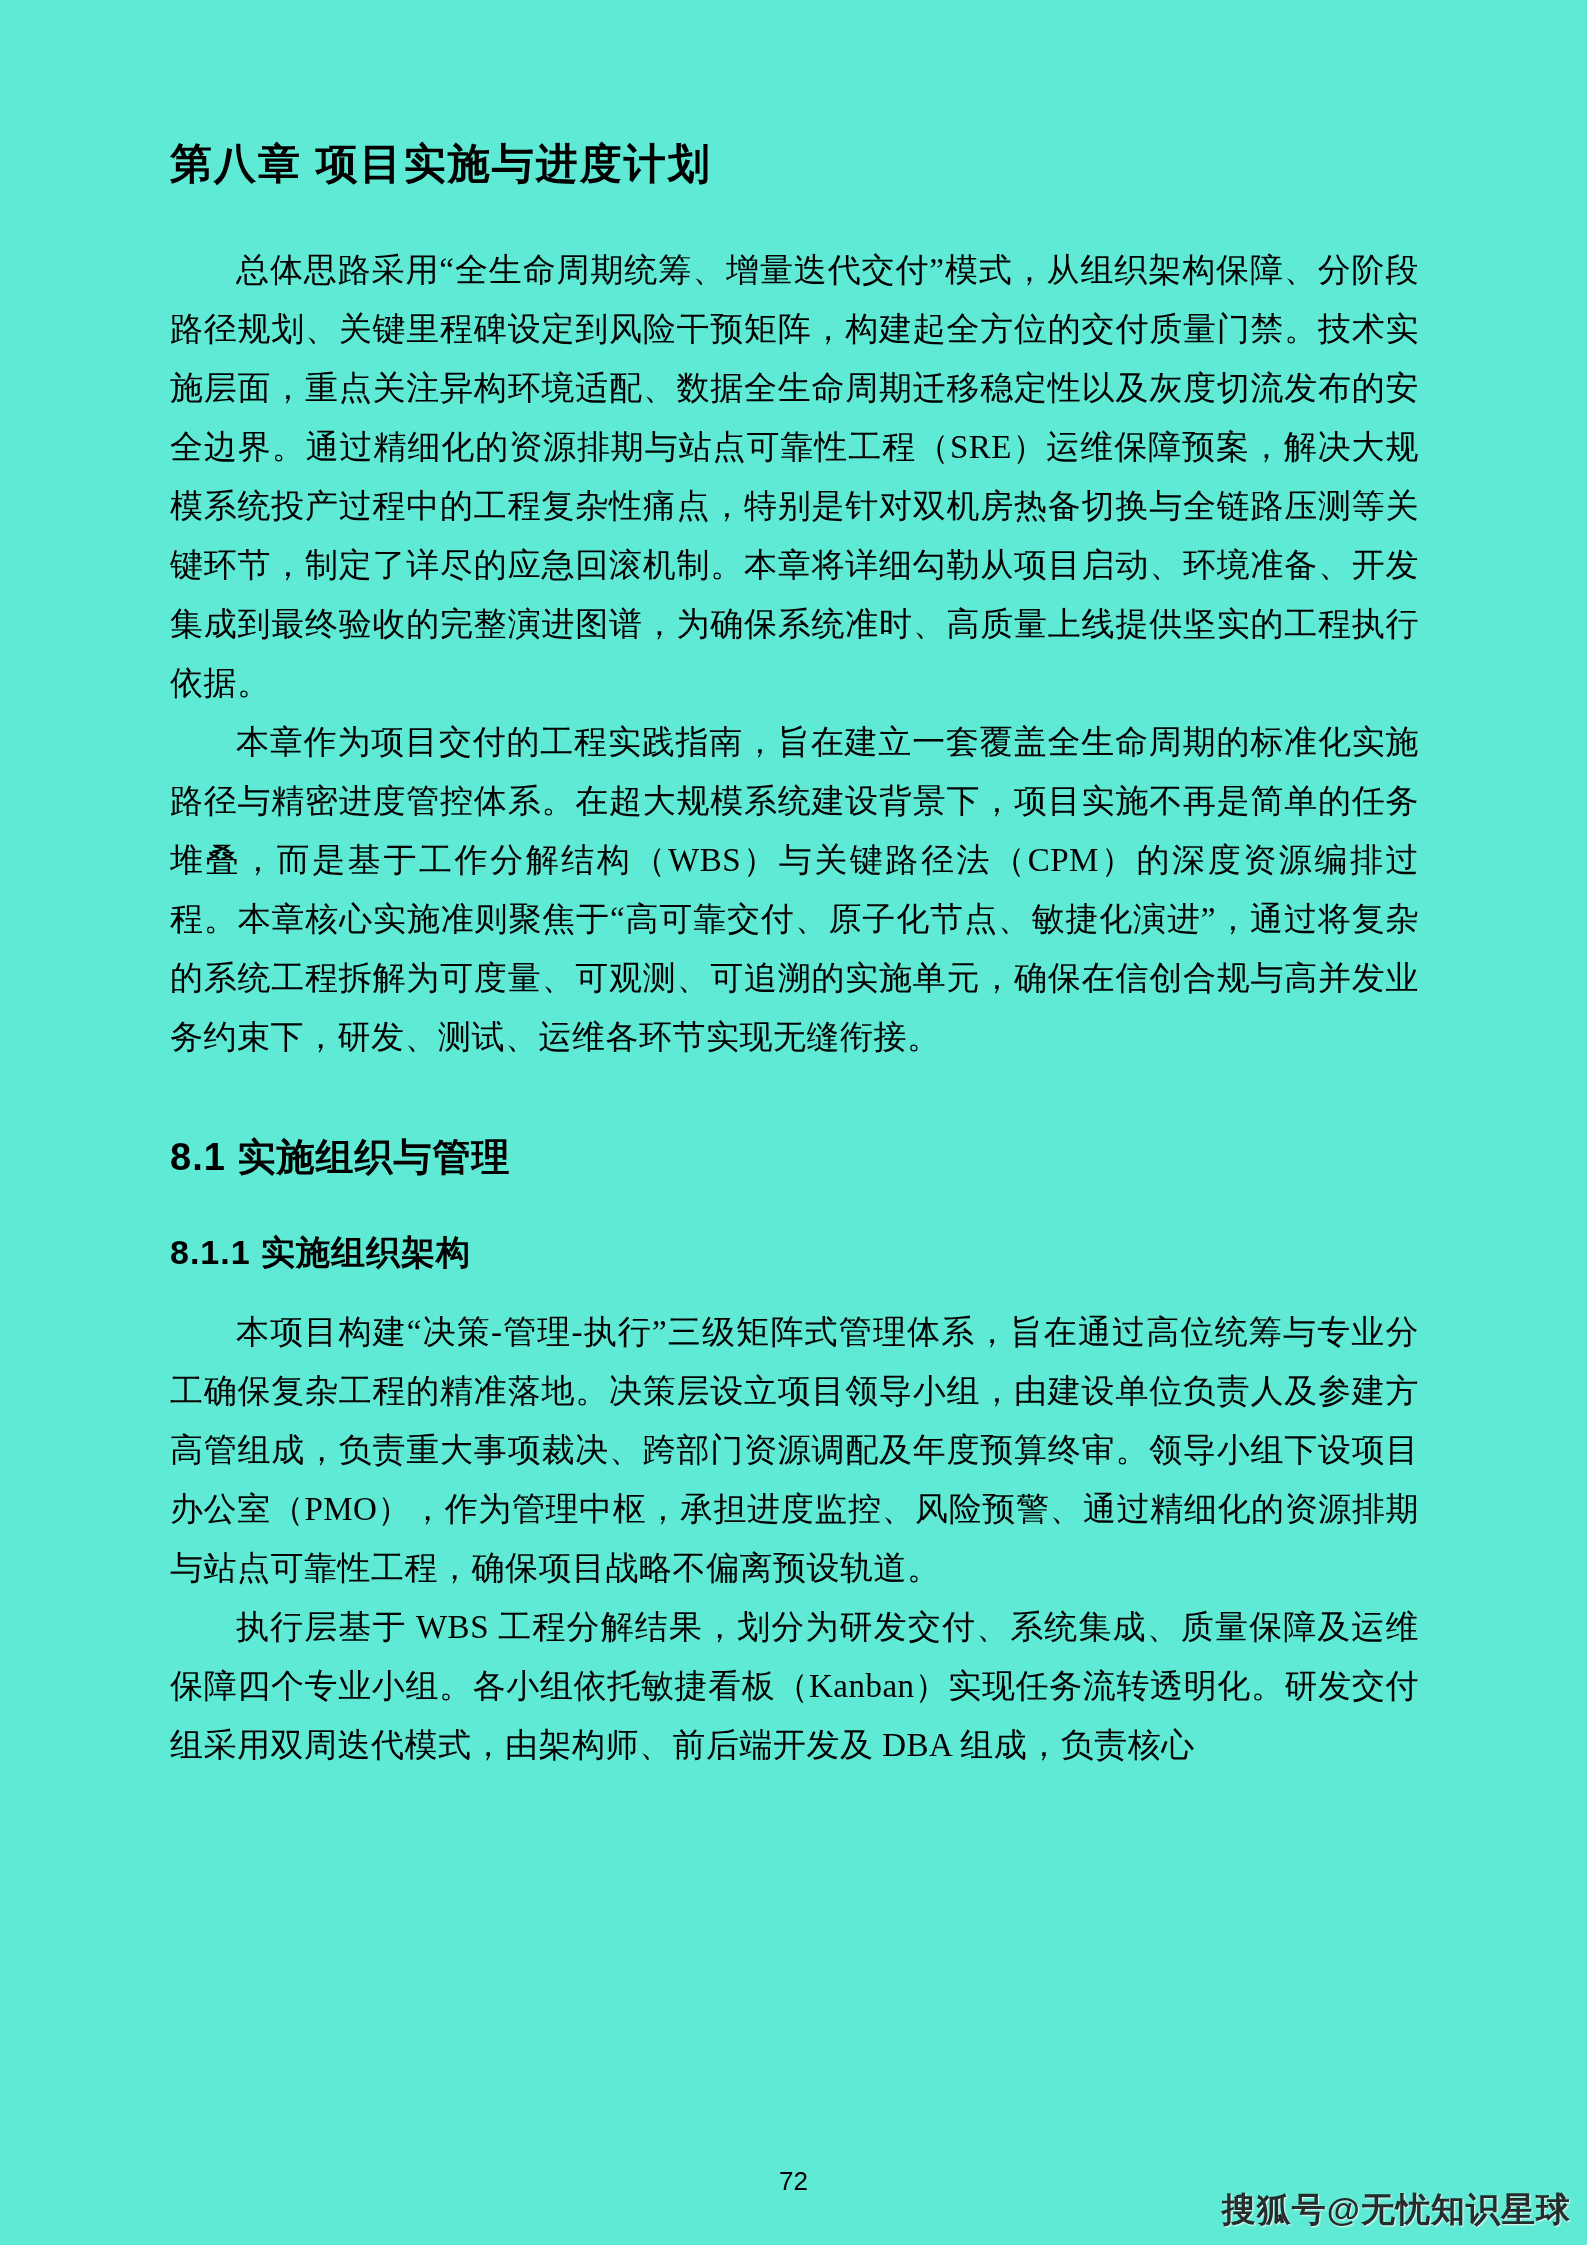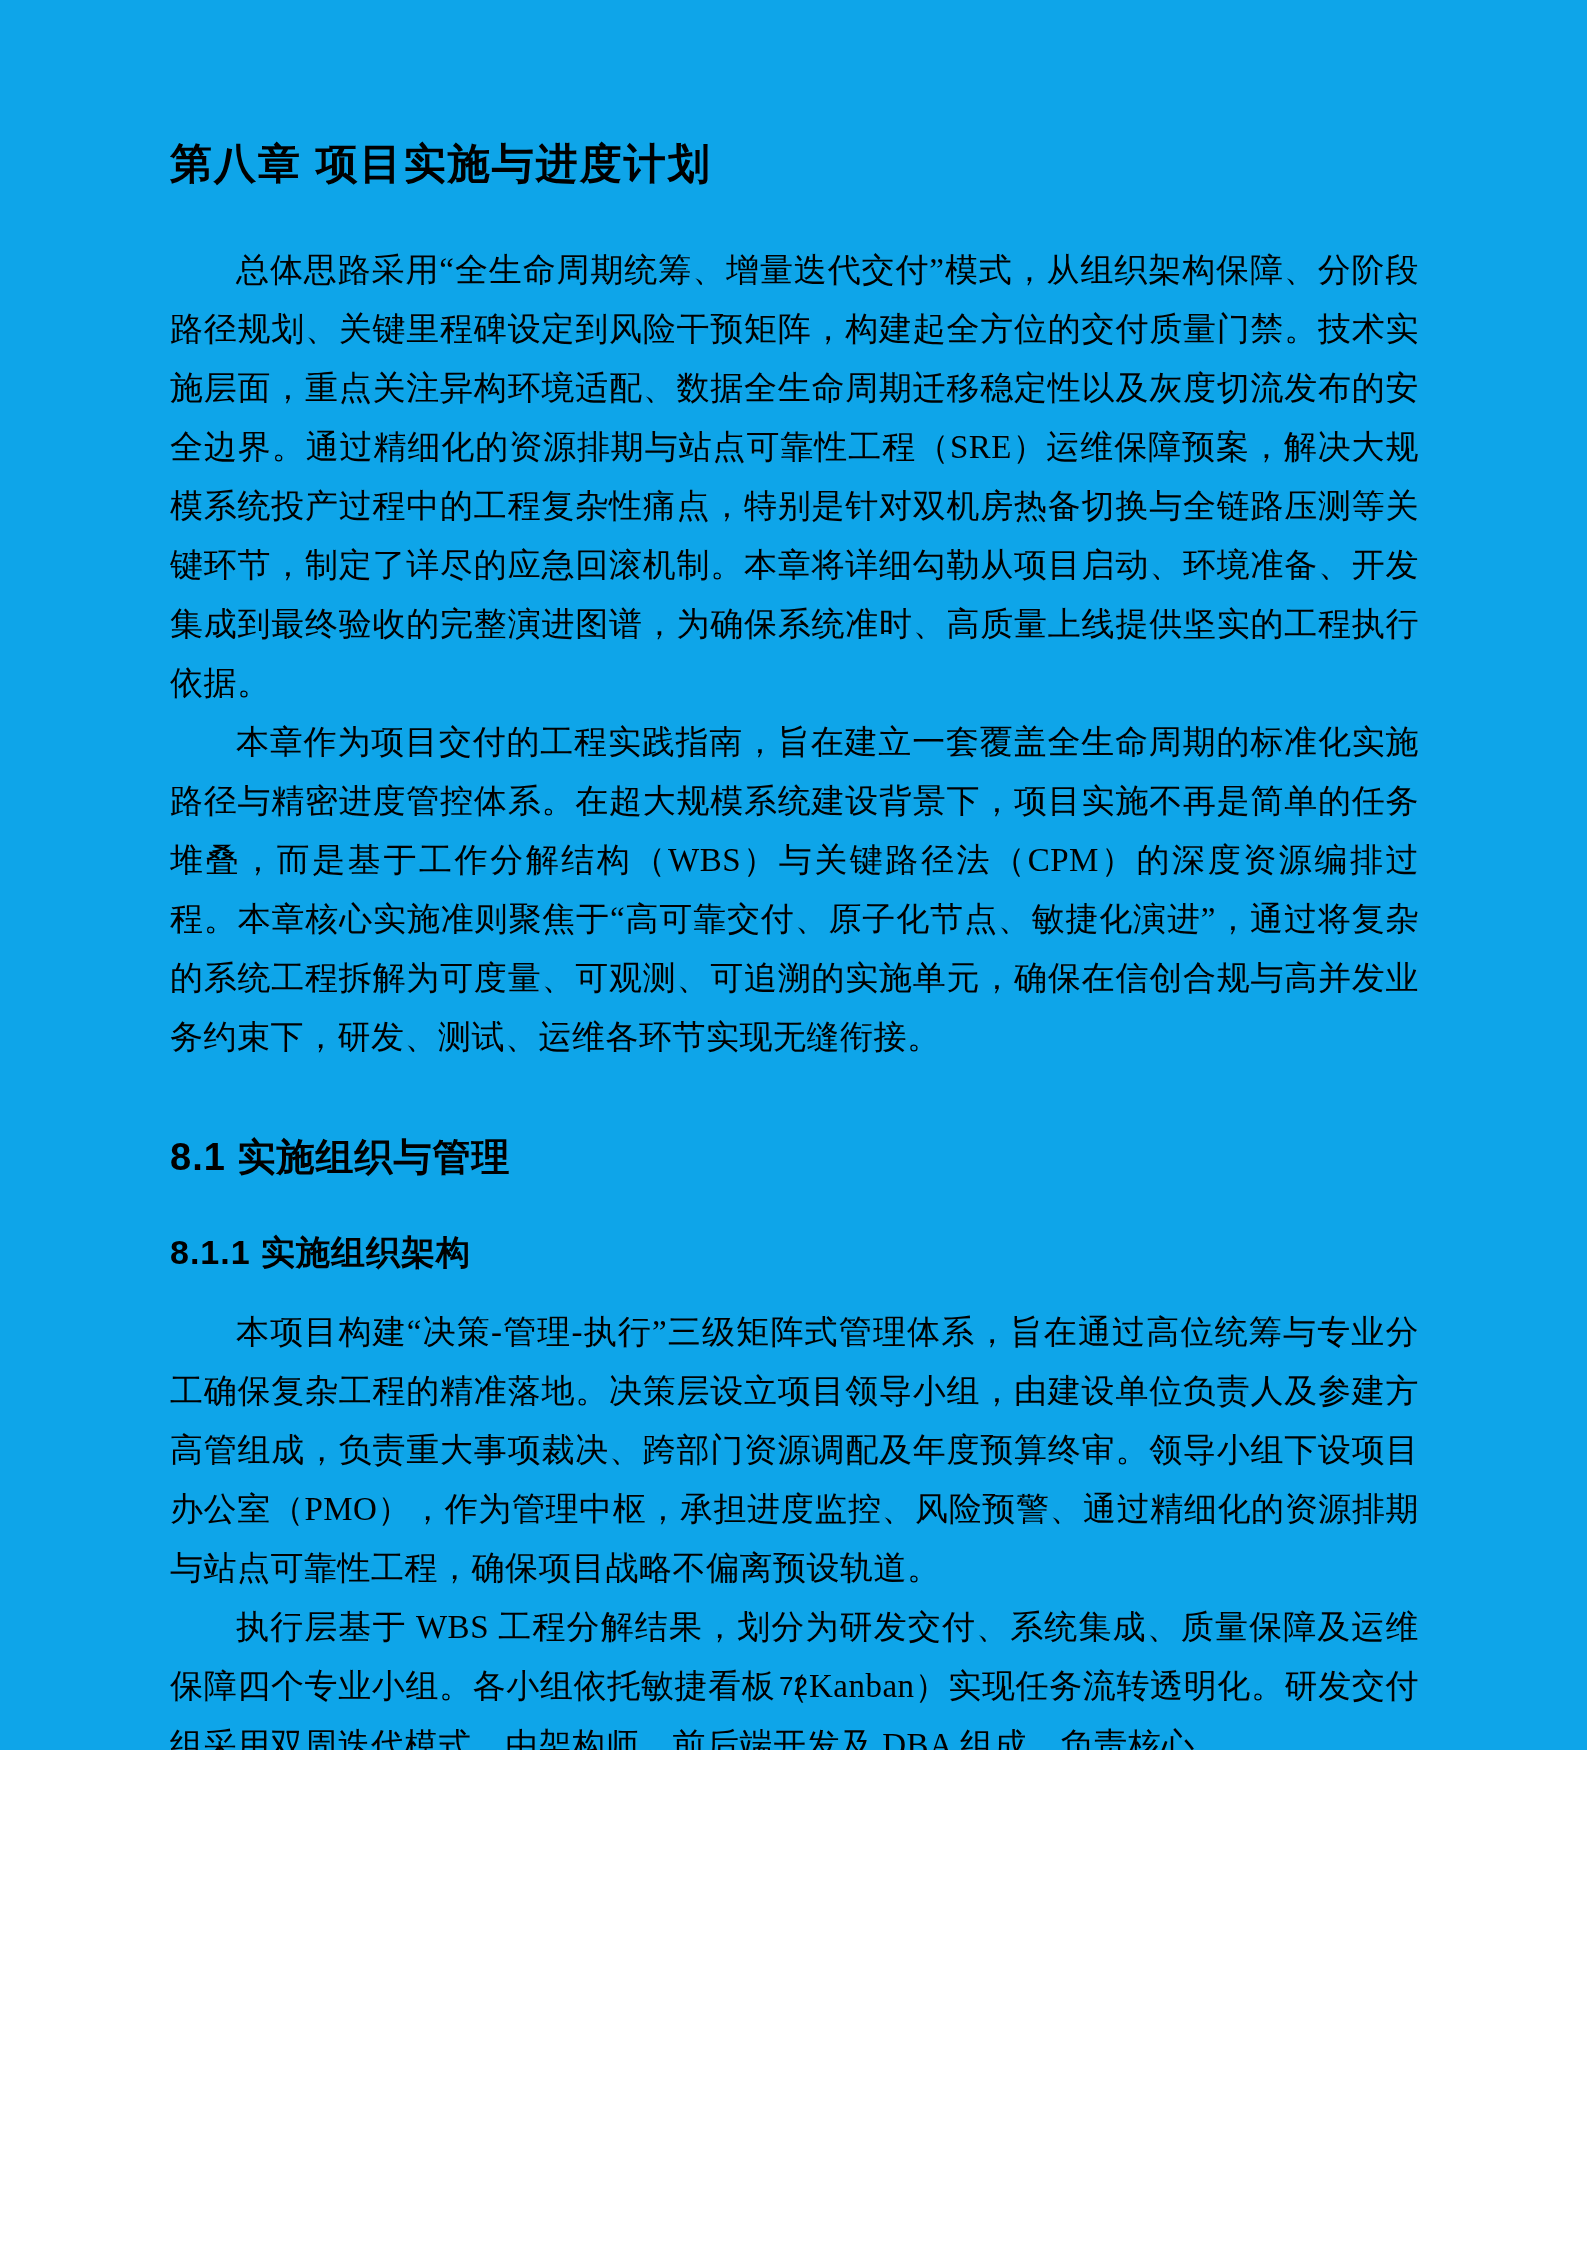--- a/index.html
+++ b/index.html
@@ -3,22 +3,22 @@
 <meta charset="utf-8">
 <style>
   html, body {
     margin: 0;
     padding: 0;
     background: #ffffff;
   }
   .page {
     position: relative;
     width: 1587px;
-    height: 1750px;
-    background: #0ea5e9;
+    height: 2245px;
+    background: #5eead4;
     box-sizing: border-box;
     padding: 138px 168px 0 170px;
     font-family: "Liberation Serif", "DejaVu Serif", serif;
     color: #000000;
     overflow: hidden;
   }
   .chapter-title {
     font-family: "Liberation Sans", "DejaVu Sans", sans-serif;
     font-size: 42px;
     font-weight: 700;
@@ -87,14 +87,15 @@
   <h2 class="section-heading">8.1 实施组织与管理</h2>
 
   <h3 class="subsection-heading">8.1.1 实施组织架构</h3>
 
   <p class="body-para">本项目构建“决策-管理-执行”三级矩阵式管理体系，旨在通过高位统筹与专业分工确保复杂工程的精准落地。决策层设立项目领导小组，由建设单位负责人及参建方高管组成，负责重大事项裁决、跨部门资源调配及年度预算终审。领导小组下设项目办公室（PMO），作为管理中枢，承担进度监控、风险预警、通过精细化的资源排期与站点可靠性工程，确保项目战略不偏离预设轨道。</p>
 
   <p class="body-para">执行层基于 WBS 工程分解结果，划分为研发交付、系统集成、质量保障及运维保障四个专业小组。各小组依托敏捷看板（Kanban）实现任务流转透明化。研发交付组采用双周迭代模式，由架构师、前后端开发及 DBA 组成，负责核心</p>
 
   <div class="page-number">72</div>
 
+  <div class="watermark">搜狐号@无忧知识星球</div>
 
 </div>
 
 </body></html>

